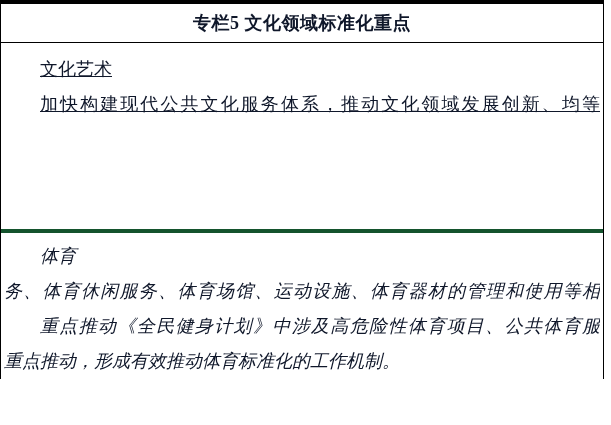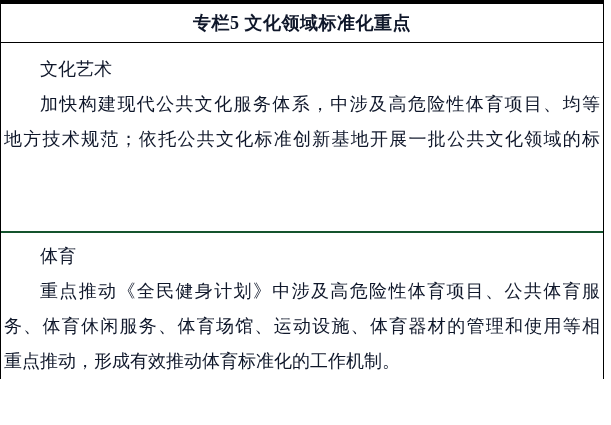--- a/index.html
+++ b/index.html
@@ -42,26 +42,28 @@
     white-space: nowrap;
   }
   .section {
     box-sizing: border-box;
     padding: 0 3px;
     font-size: 18px;
   }
   .section-1 {
     height: 190px;
     padding-top: 9px;
-    border-bottom: 2px solid #14532d;
+    border-bottom: 4px solid #14532d;
+    text-decoration: underline;
   }
   .section-2 {
     height: 185px;
     padding-top: 6px;
     border-bottom: 6px solid #14b8a6;
+    font-style: italic;
   }
   .heading {
     height: 35px;
     line-height: 35px;
     text-indent: 36px;
     white-space: nowrap;
     overflow: hidden;
   }
   .line {
     height: 35px;
@@ -80,26 +82,25 @@
 <div class="page">
   <div class="top-rule"></div>
   <div class="box">
 
     <div class="title-row">
       <span class="title">专栏5 文化领域标准化重点</span>
     </div>
 
     <div class="section section-1">
       <div class="heading">文化艺术</div>
-      <div class="line first">加快构建现代公共文化服务体系，中涉及高危险性体育项目、均等</div>
-      <div class="line">地方技术规范；依托公共文化标准创新基地开展一批公共文化领域的标</div>
+      <div class="line first">加快构建现代公共文化服务体系，推动文化领域发展创新、均等</div>
     </div>
 
     <div class="section section-2">
       <div class="heading">体育</div>
+      <div class="line">务、体育休闲服务、体育场馆、运动设施、体育器材的管理和使用等相</div>
       <div class="line first">重点推动《全民健身计划》中涉及高危险性体育项目、公共体育服</div>
-      <div class="line">务、体育休闲服务、体育场馆、运动设施、体育器材的管理和使用等相</div>
       <div class="line last">重点推动，形成有效推动体育标准化的工作机制。</div>
     </div>
 
     <div class="bottom-stub"></div>
   </div>
 </div>
 
 </body></html>

